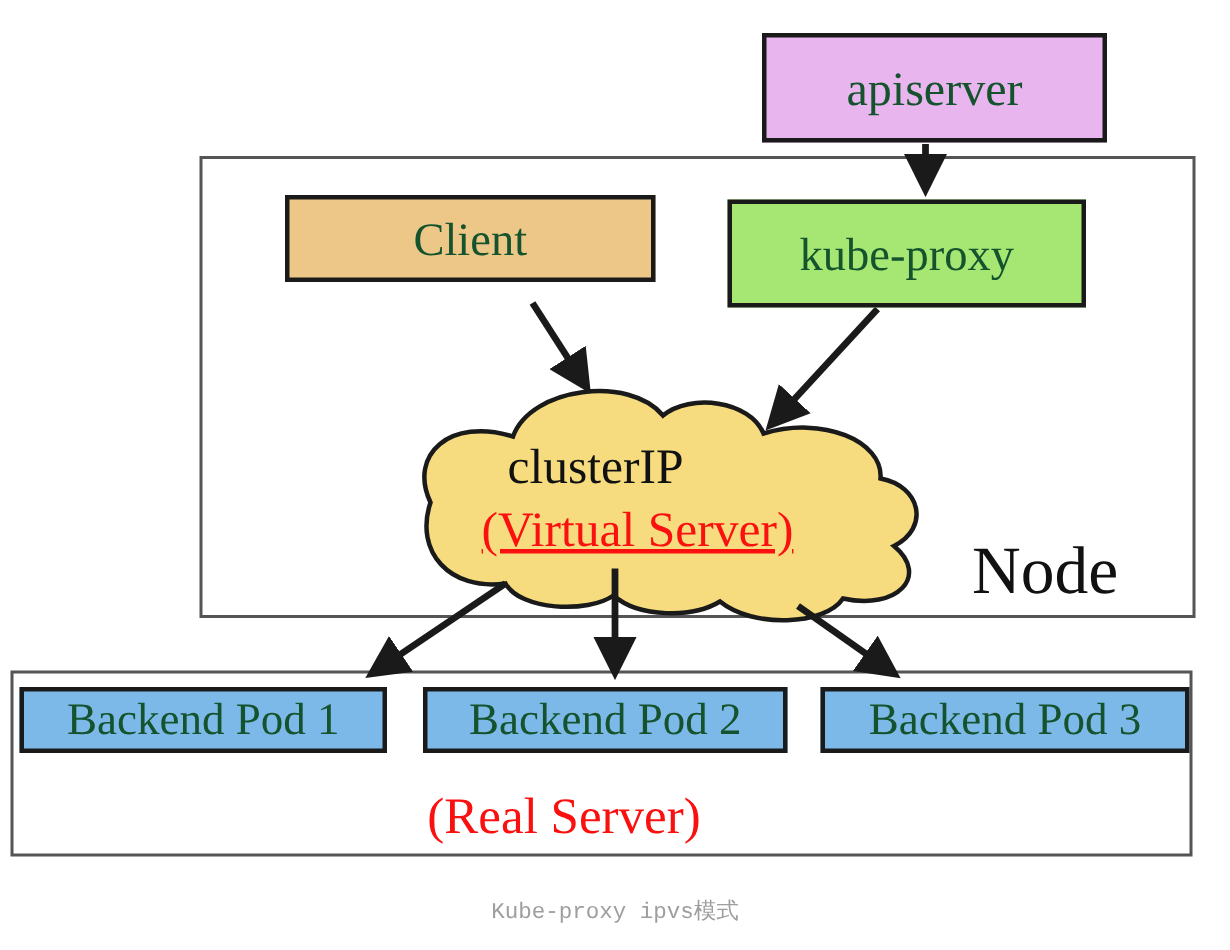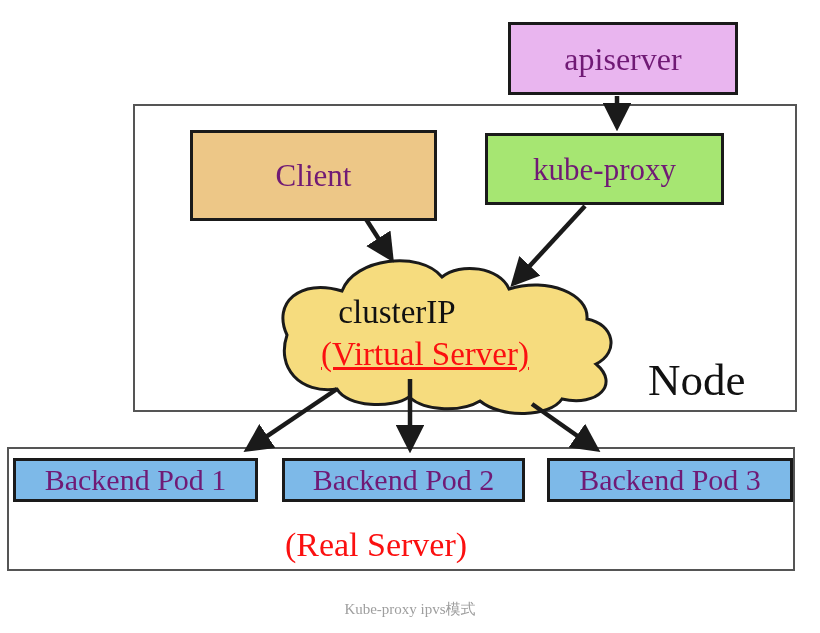--- a/index.html
+++ b/index.html
@@ -14,42 +14,42 @@
     background: #ffffff;
     overflow: hidden;
     font-family: "Liberation Serif", "DejaVu Serif", serif;
   }
   .box {
     position: absolute;
     box-sizing: border-box;
     display: flex;
     align-items: center;
     justify-content: center;
-    color: #701a75;
+    color: #14532d;
     border: 3px solid var(--border-black, #1a1a1a);
     font-size: 31px;
     line-height: 1;
     white-space: nowrap;
   }
   .apiserver {
     left: 508px; top: 22px; width: 230px; height: 73px;
     background: var(--apiserver-fill, #e9b5ef);
     font-size: 32px;
   }
   .container-frame {
     position: absolute;
     box-sizing: border-box;
     border: 2px solid var(--container-border, #555555);
     background: transparent;
   }
   .node-frame {
     left: 133px; top: 104px; width: 664px; height: 308px;
   }
   .client {
-    left: 190px; top: 130px; width: 247px; height: 91px;
+    left: 190px; top: 130px; width: 247px; height: 58px;
     background: var(--client-fill, #edc787);
   }
   .kube-proxy {
     left: 485px; top: 133px; width: 239px; height: 72px;
     background: var(--kube-proxy-fill, #a6e672);
   }
   .node-label {
     position: absolute;
     left: 648px; top: 358px;
     font-size: 45px;
@@ -92,21 +92,21 @@
     transform: translateX(-50%);
     font-size: 34px;
     color: var(--accent-red, #fb1010);
     line-height: 1;
     white-space: nowrap;
   }
   .caption {
     position: absolute;
     left: 0; right: 0; top: 600px;
     text-align: center;
-    font-family: Liberation Serif, serif;
+    font-family: Liberation Mono, monospace;
     font-size: 15px;
     color: var(--caption-gray, #9e9e9e);
     line-height: 1.2;
   }
   svg.overlay {
     position: absolute;
     left: 0; top: 0;
     width: 820px; height: 633px;
     pointer-events: none;
   }

